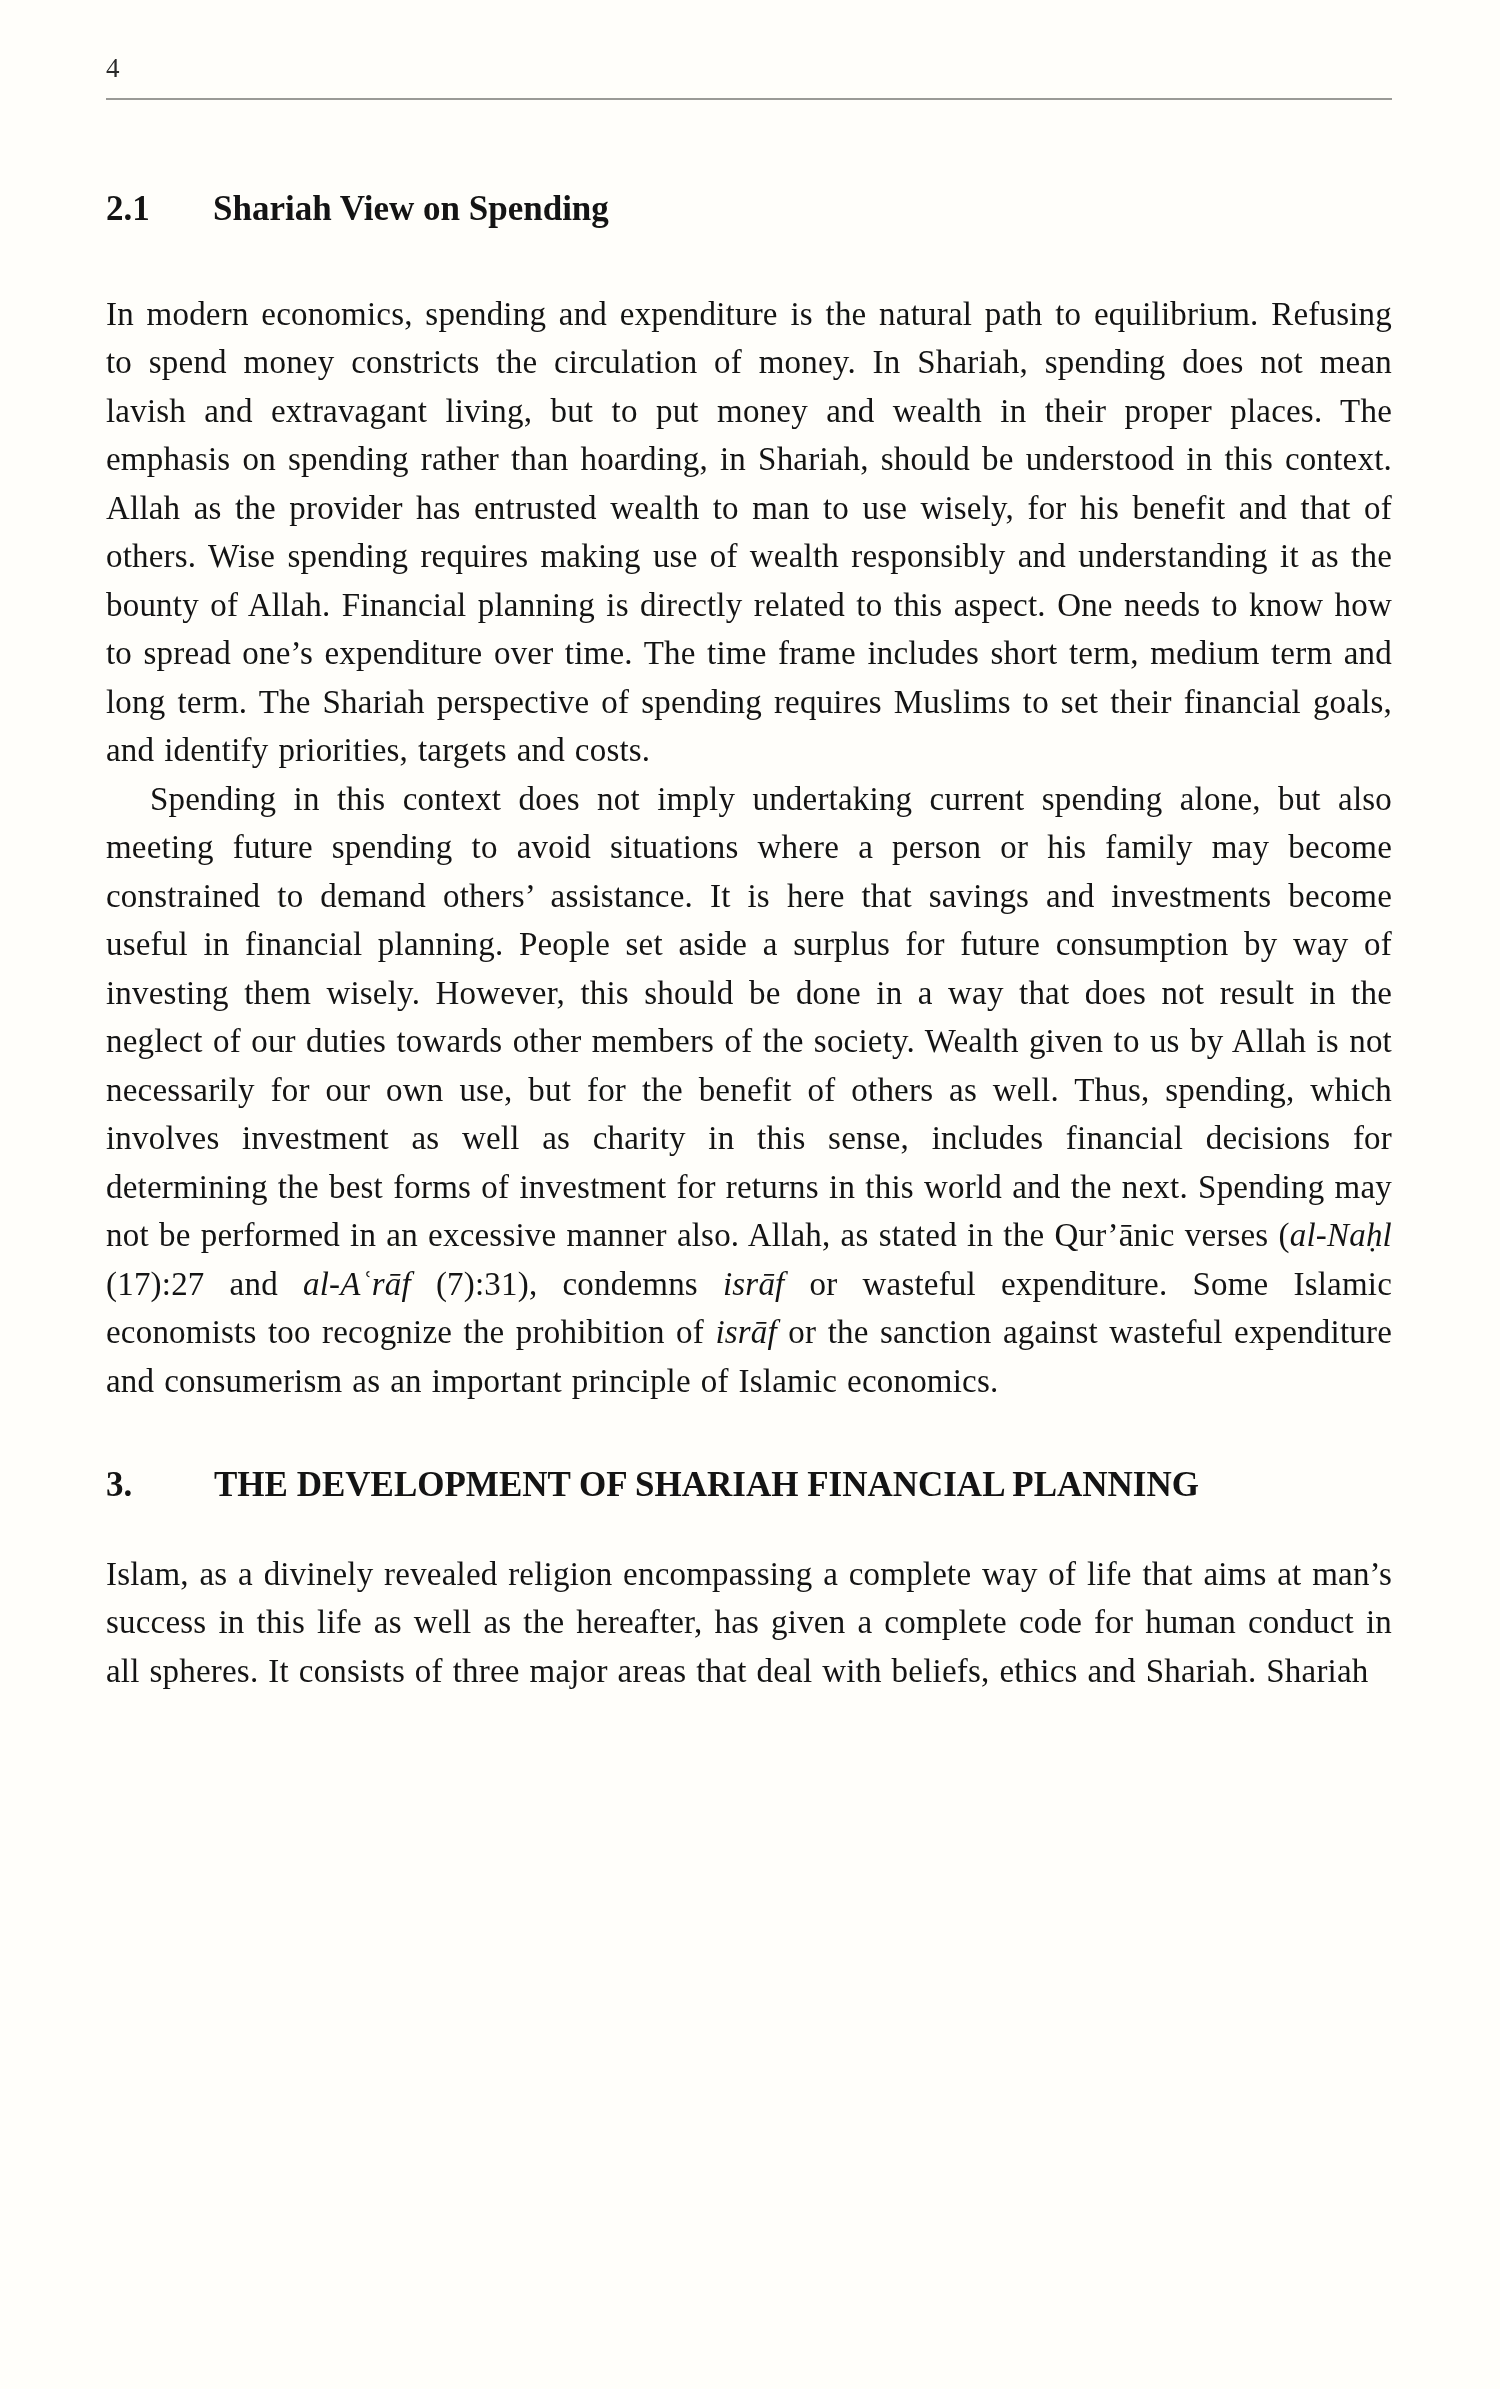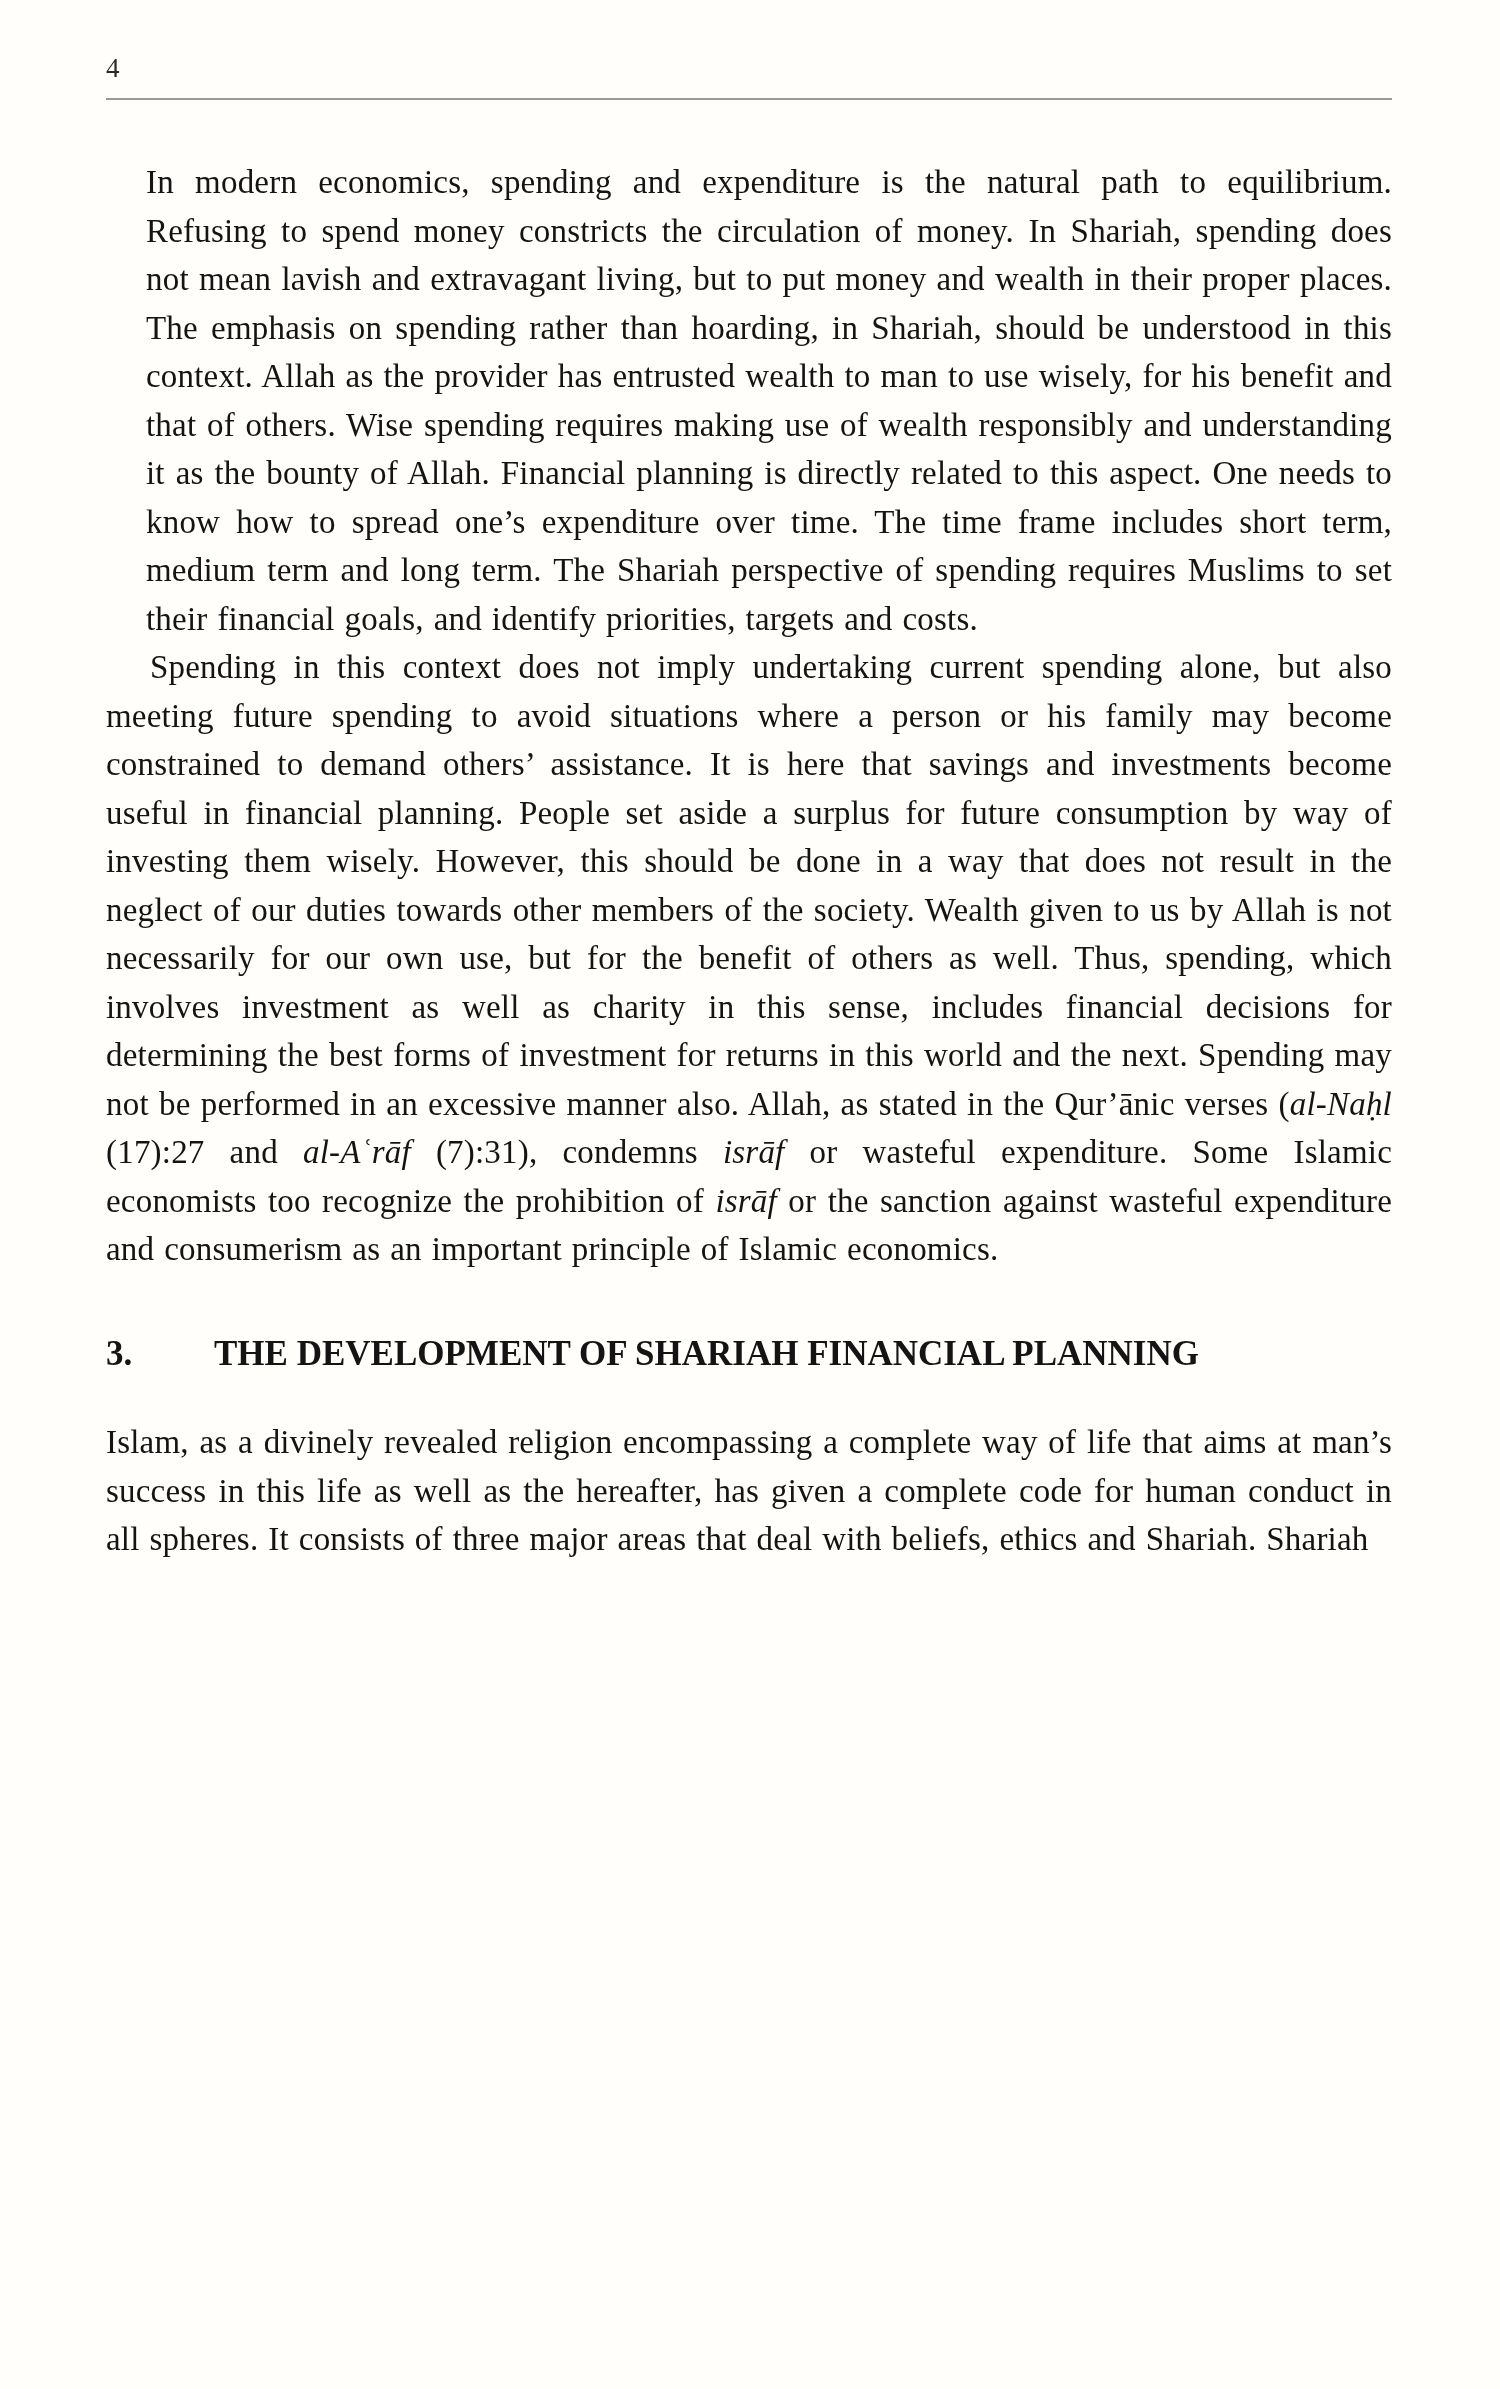--- a/index.html
+++ b/index.html
@@ -73,21 +73,20 @@
   .body-para {
     margin: 0;
     font-size: 33px;
     line-height: 48.5px;
     text-align: justify;
     letter-spacing: 0.2px;
     word-spacing: 1.5px;
   }
   .body-para.first {
     margin-top: 58px;
-    margin-left: 40px;
   }
   .body-para.after-head {
     margin-top: 40px;
   }
   .body-para.indent {
     text-indent: 44px;
   }
   .body-para i {
     font-style: italic;
   }
@@ -96,20 +95,24 @@
 <body>
 
 <div class="page">
 
   <header class="running-head">
     <span class="page-num">4</span>
   </header>
 
   <div class="head-rule"></div>
 
+  <h2 class="sec-head">
+    <span class="sec-num">2.1</span>
+    <span class="sec-title">Shariah View on Spending</span>
+  </h2>
 
   <p class="body-para first"><span>In modern economics, spending and expenditure is the natural path to equilibrium.  Refusing to spend money constricts the circulation of money.  In Shariah, spending does not mean lavish and extravagant living, but to put money and wealth in their proper places.  The emphasis on spending rather than hoarding, in Shariah, should be understood in this context.  Allah as the provider has entrusted wealth to man to use wisely, for his benefit and that of others.  Wise spending requires making use of wealth responsibly and understanding it as the bounty of Allah.  Financial planning is directly related to this aspect.  One needs to know how to spread one’s expenditure over time.  The time frame includes short term, medium term and long term.  The Shariah perspective of spending requires Muslims to set their financial goals, and identify priorities, targets and costs.</span></p>
 
   <p class="body-para indent"><span>Spending in this context does not imply undertaking current spending alone, but also meeting future spending to avoid situations where a person or his family may become constrained to demand others’ assistance.  It is here that savings and investments become useful in financial planning.  People set aside a surplus for future consumption by way of investing them wisely.  However, this should be done in a way that does not result in the neglect of our duties towards other members of the society.  Wealth given to us by Allah is not necessarily for our own use, but for the benefit of others as well.  Thus, spending, which involves investment as well as charity in this sense, includes financial decisions for determining the best forms of investment for returns in this world and the next.  Spending may not be performed in an excessive manner also.  Allah, as stated in the Qur’ānic verses (</span><i>al-Naḥl</i><span> (17):27 and </span><i>al-Aʿrāf</i><span> (7):31), condemns </span><i>isrāf</i><span> or wasteful expenditure.  Some Islamic economists too recognize the prohibition of </span><i>isrāf</i><span> or the sanction against wasteful expenditure and consumerism as an important principle of Islamic economics.</span></p>
 
   <h2 class="sec-head3">
     <span class="sec-num">3.</span>
     <span class="sec-title">THE DEVELOPMENT OF SHARIAH FINANCIAL PLANNING</span>
   </h2>
 

